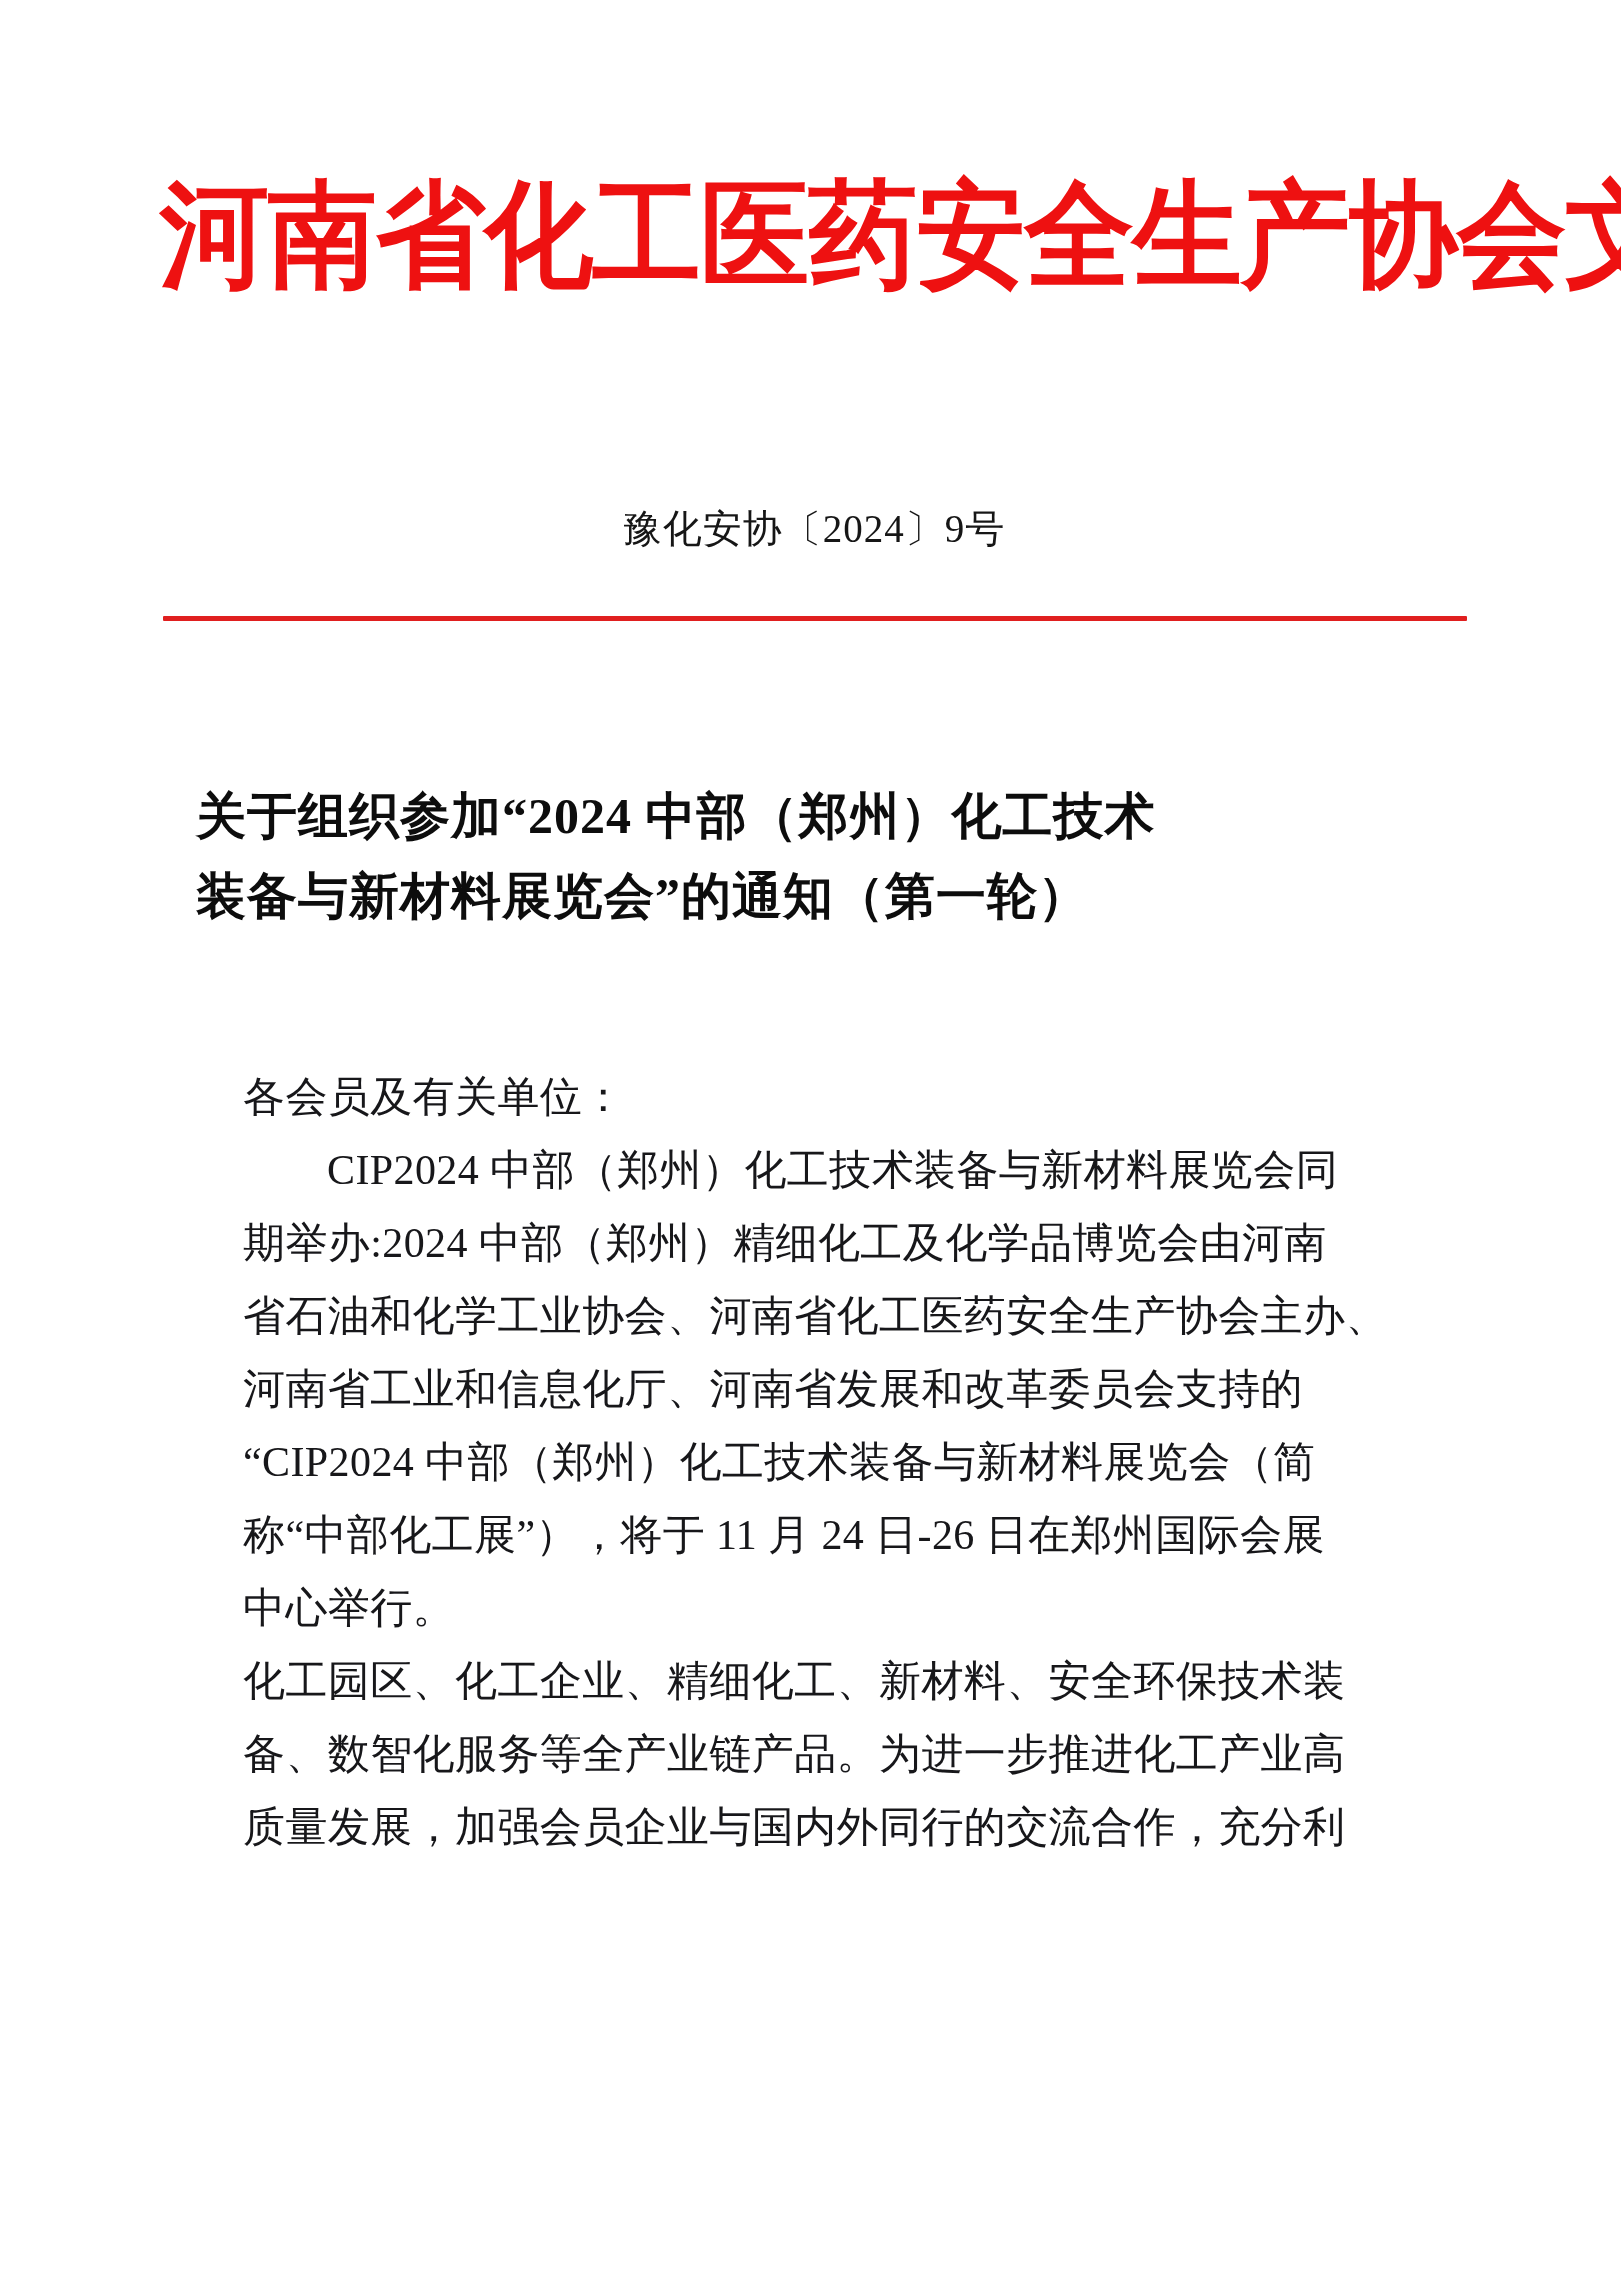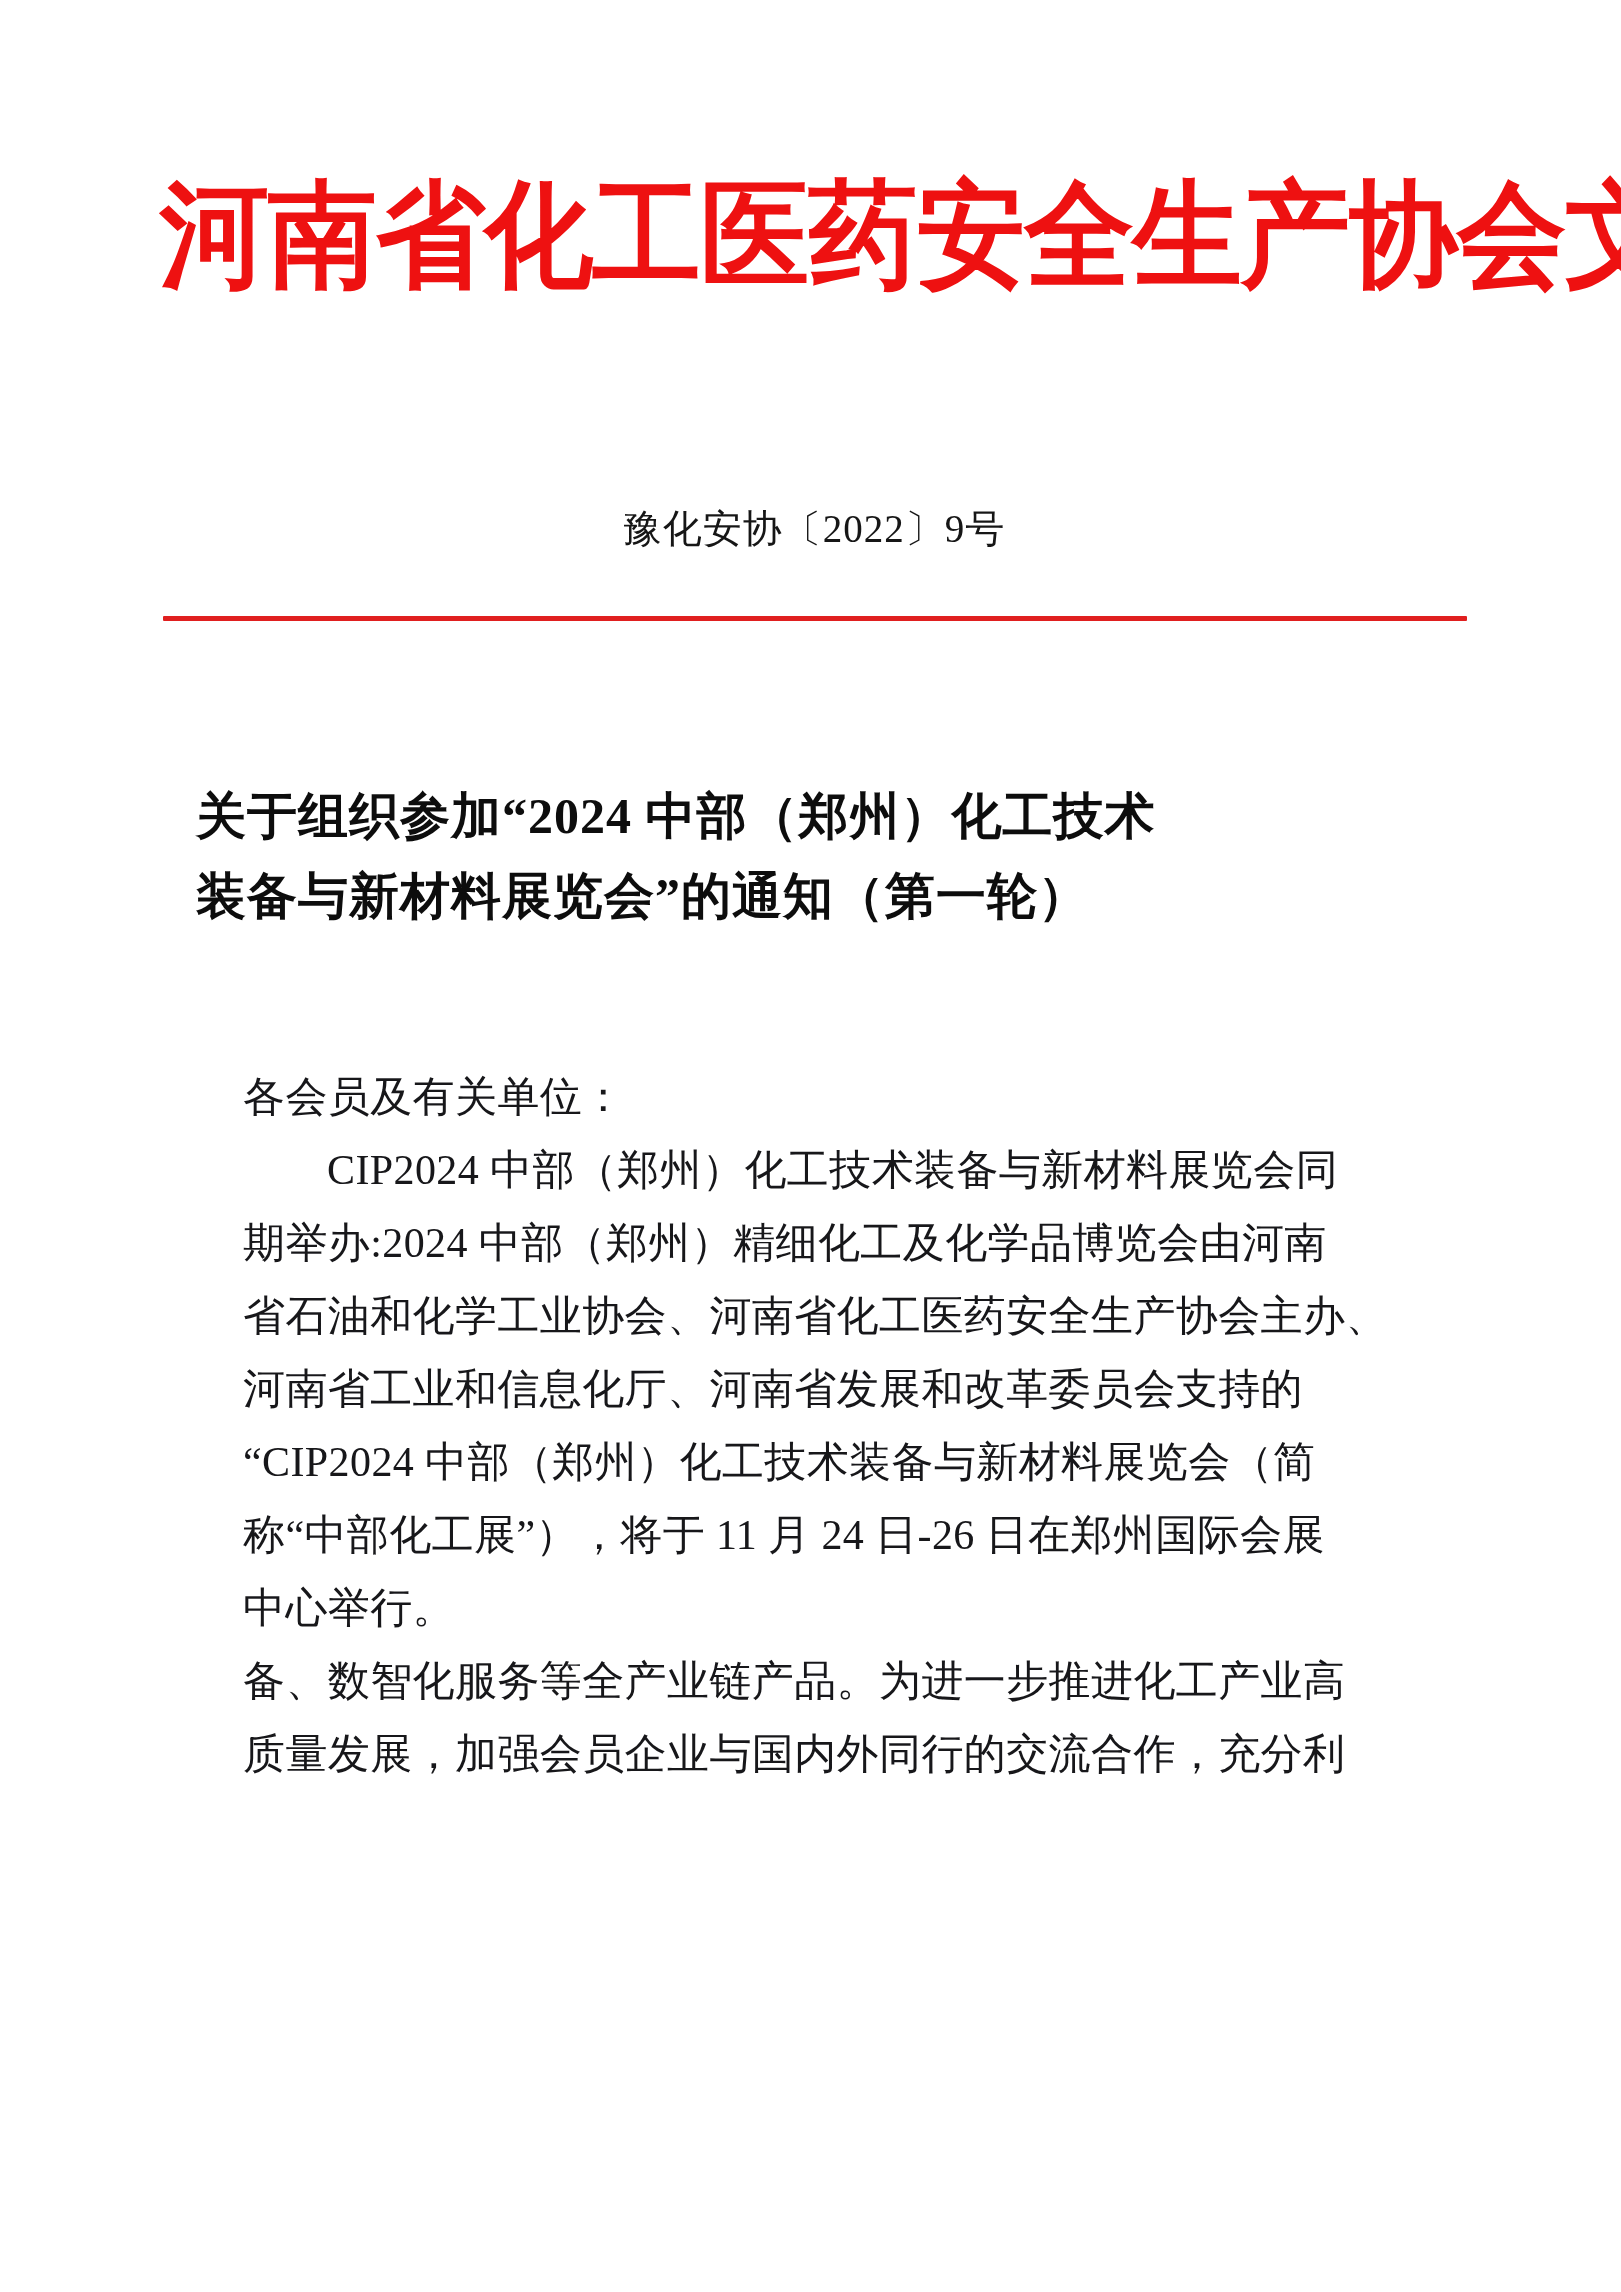--- a/index.html
+++ b/index.html
@@ -97,36 +97,37 @@
 </style>
 </head>
 <body>
 
 <div id="page">
 
   <div class="masthead">
     <div class="masthead-title">河南省化工医药安全生产协会文件</div>
   </div>
 
-  <div class="docnumber">豫化安协〔2022〕9号</div>
+  <div class="docnumber">豫化安协〔2024〕9号</div>
 
   <div class="redrule"></div>
 
   <div class="doc-title">
     <span class="tline">关于组织参加“2024 中部（郑州）化工技术</span>
     <span class="tline">装备与新材料展览会”的通知（第一轮）</span>
   </div>
 
   <div class="body-block">
     <div class="bodyline">各会员及有关单位：</div>
     <div class="bodyline indent">CIP2024 中部（郑州）化工技术装备与新材料展览会同</div>
     <div class="bodyline">期举办:2024 中部（郑州）精细化工及化学品博览会由河南</div>
     <div class="bodyline">省石油和化学工业协会、河南省化工医药安全生产协会主办、</div>
     <div class="bodyline">河南省工业和信息化厅、河南省发展和改革委员会支持的</div>
     <div class="bodyline">“CIP2024 中部（郑州）化工技术装备与新材料展览会（简</div>
     <div class="bodyline">称“中部化工展”），将于 11 月 24 日-26 日在郑州国际会展</div>
     <div class="bodyline">中心举行。</div>
+    <div class="bodyline">化工园区、化工企业、精细化工、新材料、安全环保技术装</div>
     <div class="bodyline">备、数智化服务等全产业链产品。为进一步推进化工产业高</div>
     <div class="bodyline">质量发展，加强会员企业与国内外同行的交流合作，充分利</div>
   </div>
 
 </div>
 
 
 </body></html>

